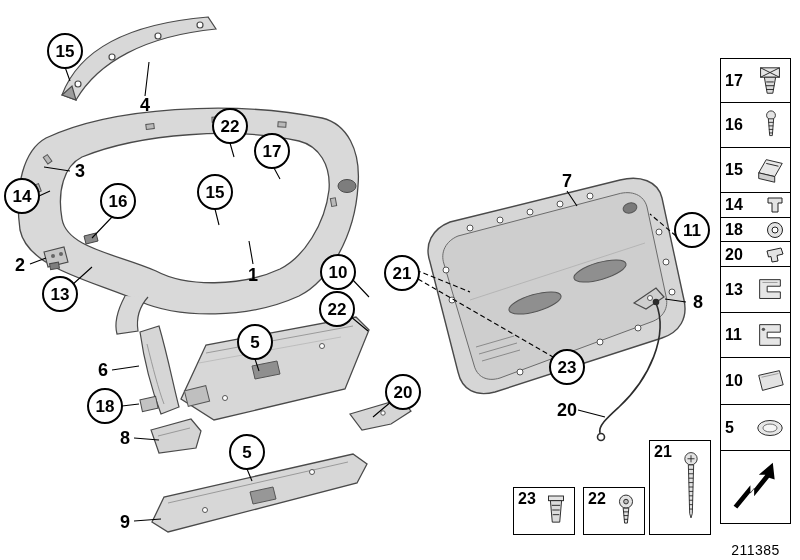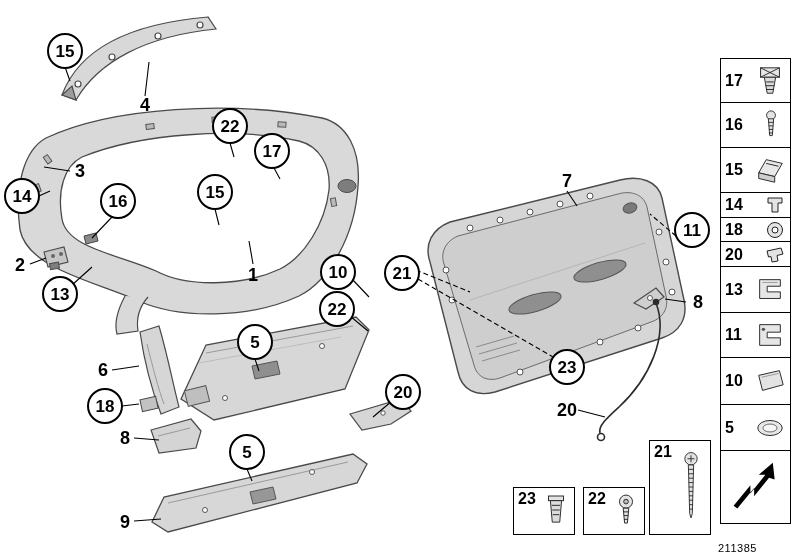--- a/index.html
+++ b/index.html
@@ -12,22 +12,22 @@
       transform:translate(-50%,-50%);z-index:3;}
   .sidebar{position:absolute;left:720px;top:58px;width:71px;z-index:3;}
   .cell{box-sizing:border-box;width:100%;border:1.6px solid #000;margin-top:-1.6px;
         background:#fff;display:flex;align-items:center;padding:1px 4px;}
   .cell:first-child{margin-top:0;}
   .cell .num{font-weight:bold;font-size:16px;}
   .cell .ic{margin-left:auto;display:flex;align-items:center;}
   .bbox{position:absolute;box-sizing:border-box;border:1.6px solid #000;background:#fff;z-index:3;}
   .bbox .num{position:absolute;left:4px;top:2px;font-weight:bold;font-size:16px;}
   .bbox .ic{position:absolute;right:4px;bottom:2px;}
-  .docnum{position:absolute;left:718px;top:542px;width:75px;
-          font-size:11px;letter-spacing:.5px;z-index:3;}
+  .docnum{position:absolute;left:718px;top:542px;width:75px;text-align:center;
+          font-size:14px;letter-spacing:.5px;z-index:3;}
 </style>
 </head>
 <body>
 
 <div class="canvas">
 
   <svg class="art" width="800" height="560" viewBox="0 0 800 560">
 
     <g fill="#d8d8d8" stroke="#4a4a4a" stroke-width="1.2">
       <path d="M62,95 C78,52 125,24 208,17 L216,29 C145,36 98,62 76,100 Z"></path>

